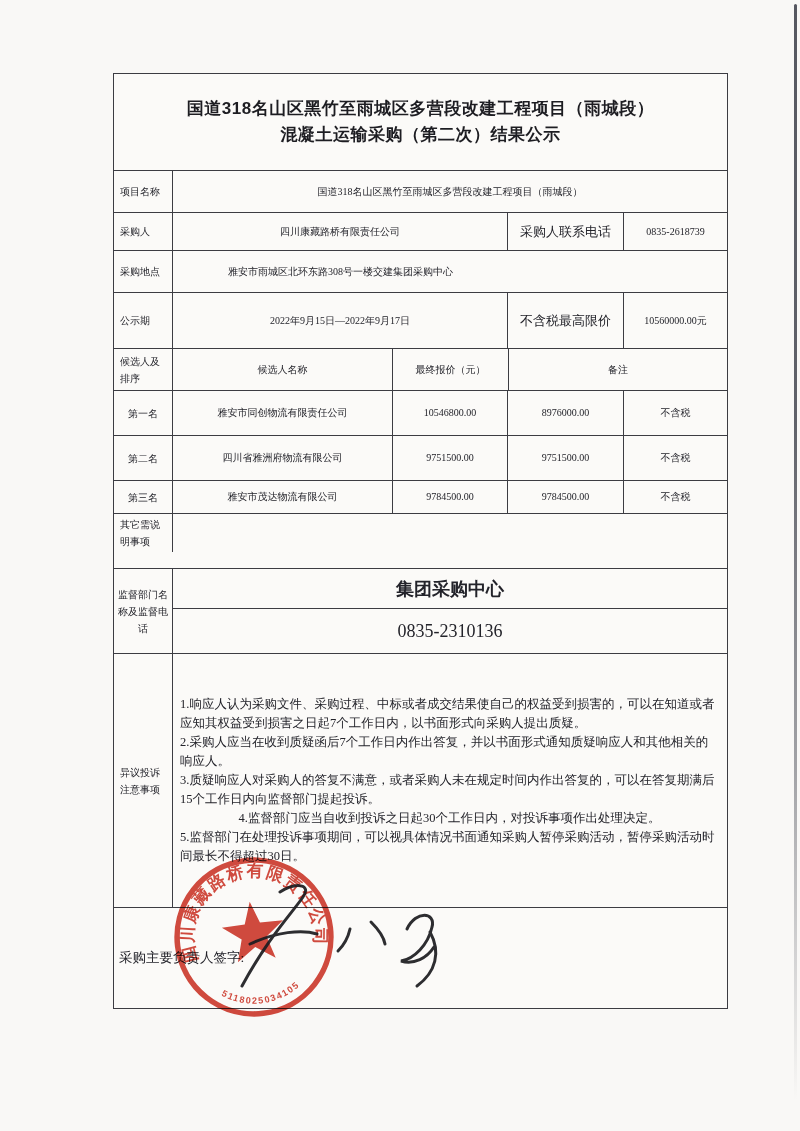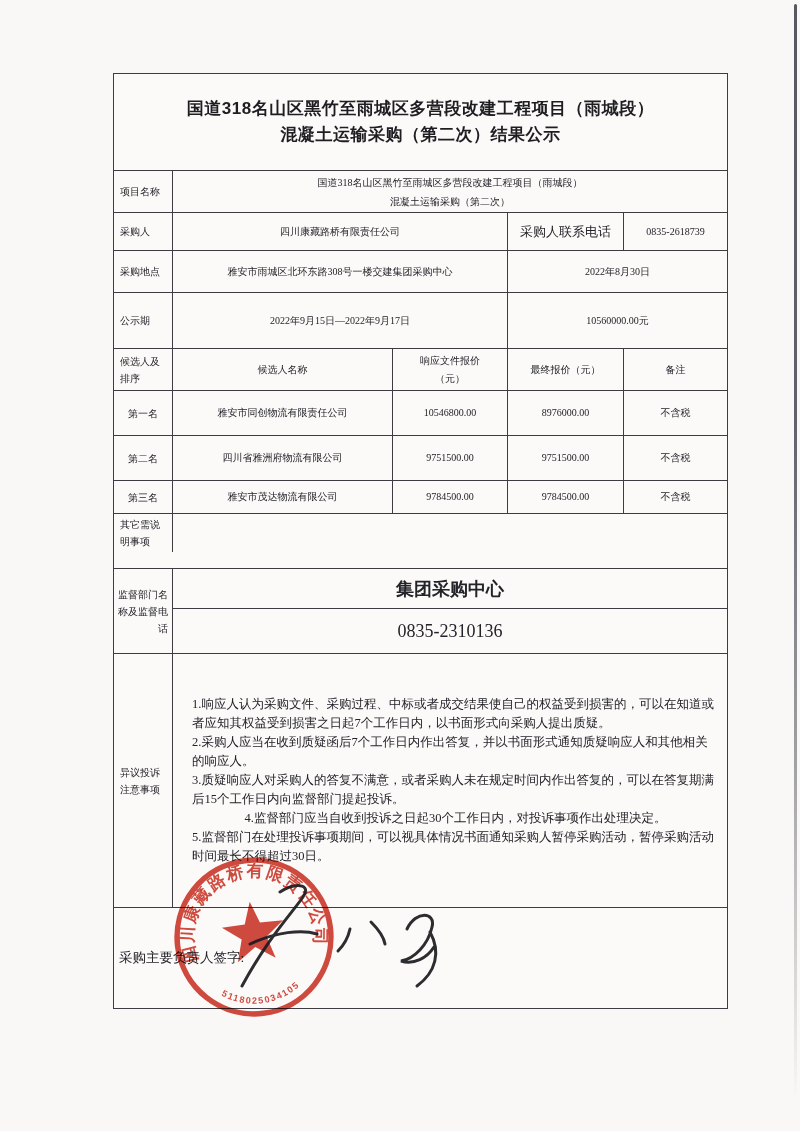--- a/index.html
+++ b/index.html
@@ -36,21 +36,21 @@
     text-align:center; font-size:10px; line-height:18px;
     overflow:hidden;
   }
   .cell:last-child { border-right:none; }
   .label {
     width:59px; flex:none;
     justify-content:flex-start; text-align:left;
     padding:2px 8px 2px 6px; line-height:17px;
     word-break:break-all;
   }
-  .label.center { justify-content:center; text-align:right; padding:2px 4px; }
+  .label.center { justify-content:center; text-align:center; padding:2px 4px; }
   .rest { flex:1; }
   .w-name { width:220px; flex:none; }
   .w-col2 { width:115px; flex:none; }
   .w-col3 { width:116px; flex:none; }
   .w-col4 { flex:1; }
   .w-val  { width:335px; flex:none; }
   .w-lab2 { width:116px; flex:none; font-size:13px; }
 
   .title-row { height:97px; align-items:center; justify-content:center; }
   .title {
@@ -80,21 +80,20 @@
     font-size:18px;
   }
   .sub-top { height:40px; border-bottom:1px solid #3c3c42; }
   .sub-bot { flex:1; }
 
   .objection-text {
     flex:1; padding:10px 8px 10px 7px;
     display:flex; flex-direction:column; justify-content:center;
     font-size:12.5px; line-height:19px; text-align:left;
     border-right:none;
-    margin-left:12px;
   }
   .sign-row { position:relative; }
   .sign-label { padding-left:5px; font-size:13.5px; display:flex; align-items:center; }
 
   
   .stamp {
     position:absolute; left:168px; top:851px; width:172px; height:172px;
     mix-blend-mode:multiply; opacity:.9; transform:rotate(-7deg);
   }
   .autograph {
@@ -115,48 +114,46 @@
         <div>国道318名山区黑竹至雨城区多营段改建工程项目（雨城段）</div>
         <div>混凝土运输采购（第二次）结果公示</div>
       </div>
     </div>
 
     <div class="row h-project">
       <div class="cell label">项目名称</div>
       <div class="cell rest">
         <div class="two-line">
           <div>国道318名山区黑竹至雨城区多营段改建工程项目（雨城段）</div>
-          <div>混凝土运输采购（第二次）</div>
         </div>
       </div>
     </div>
 
     <div class="row h-purchaser">
       <div class="cell label">采购人</div>
       <div class="cell w-val">四川康藏路桥有限责任公司</div>
       <div class="cell w-lab2">采购人联系电话</div>
       <div class="cell w-col4">0835-2618739</div>
     </div>
 
     <div class="row h-location">
       <div class="cell label">采购地点</div>
       <div class="cell w-val">雅安市雨城区北环东路308号一楼交建集团采购中心</div>
-      <div class="cell w-col4">2022年8月30日</div>
     </div>
 
     <div class="row h-publicity">
       <div class="cell label">公示期</div>
       <div class="cell w-val">2022年9月15日—2022年9月17日</div>
+      <div class="cell w-lab2">不含税最高限价</div>
       <div class="cell w-col4">10560000.00元</div>
     </div>
 
     <div class="row h-chead">
       <div class="cell label">候选人及排序</div>
       <div class="cell w-name">候选人名称</div>
-      <div class="cell w-col2" style="padding:0 14px;">响应文件报价（元）</div>
       <div class="cell w-col3">最终报价（元）</div>
       <div class="cell w-col4">备注</div>
     </div>
 
     <div class="row h-r1">
       <div class="cell label center">第一名</div>
       <div class="cell w-name">雅安市同创物流有限责任公司</div>
       <div class="cell w-col2">10546800.00</div>
       <div class="cell w-col3">8976000.00</div>
       <div class="cell w-col4">不含税</div>

